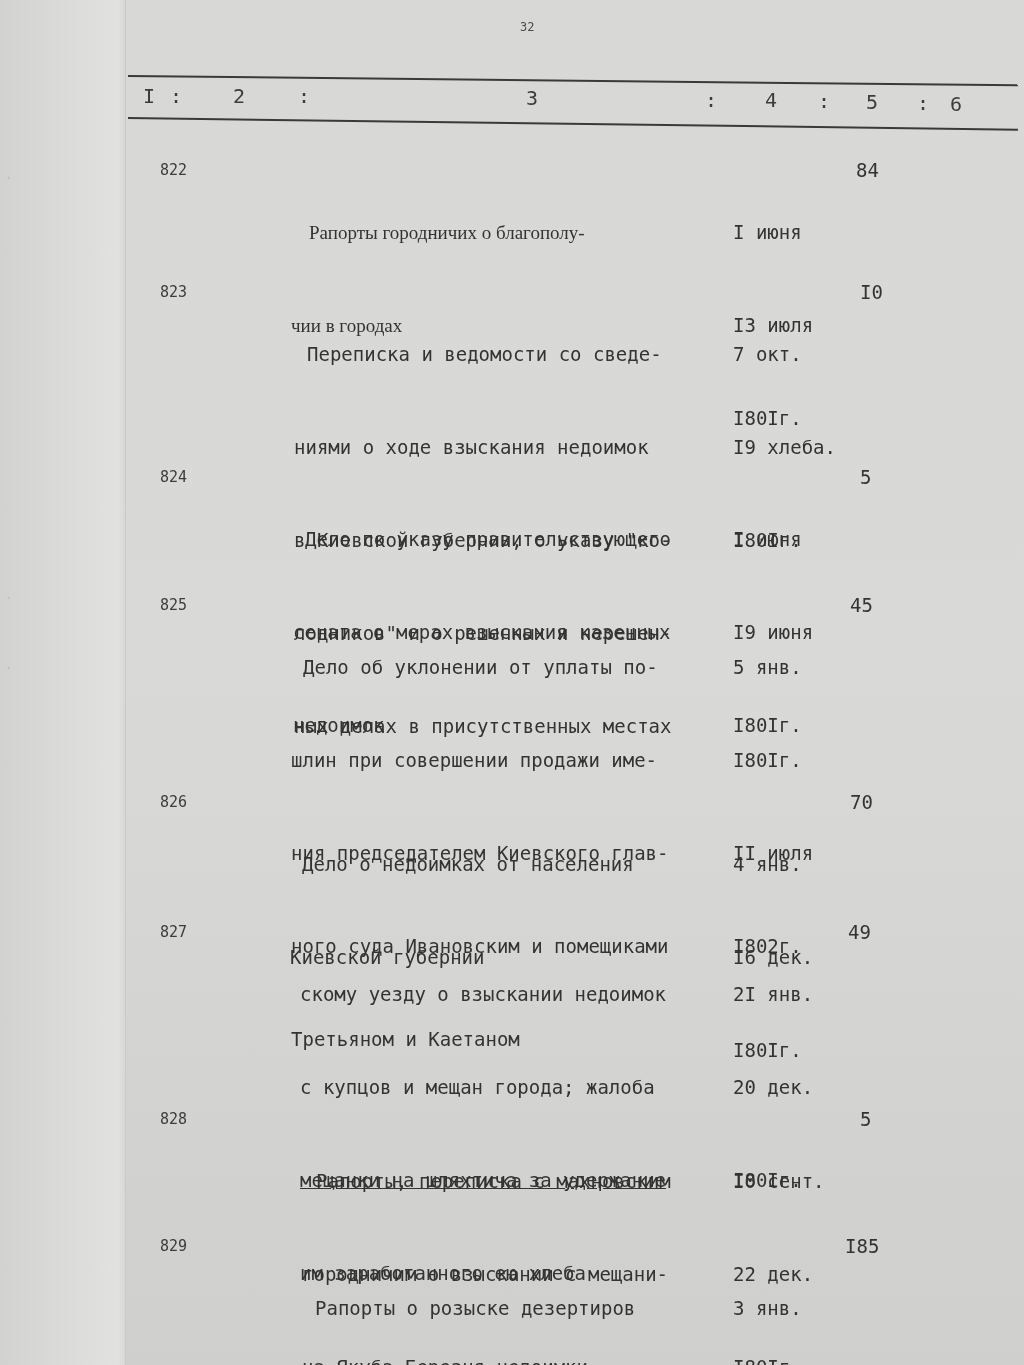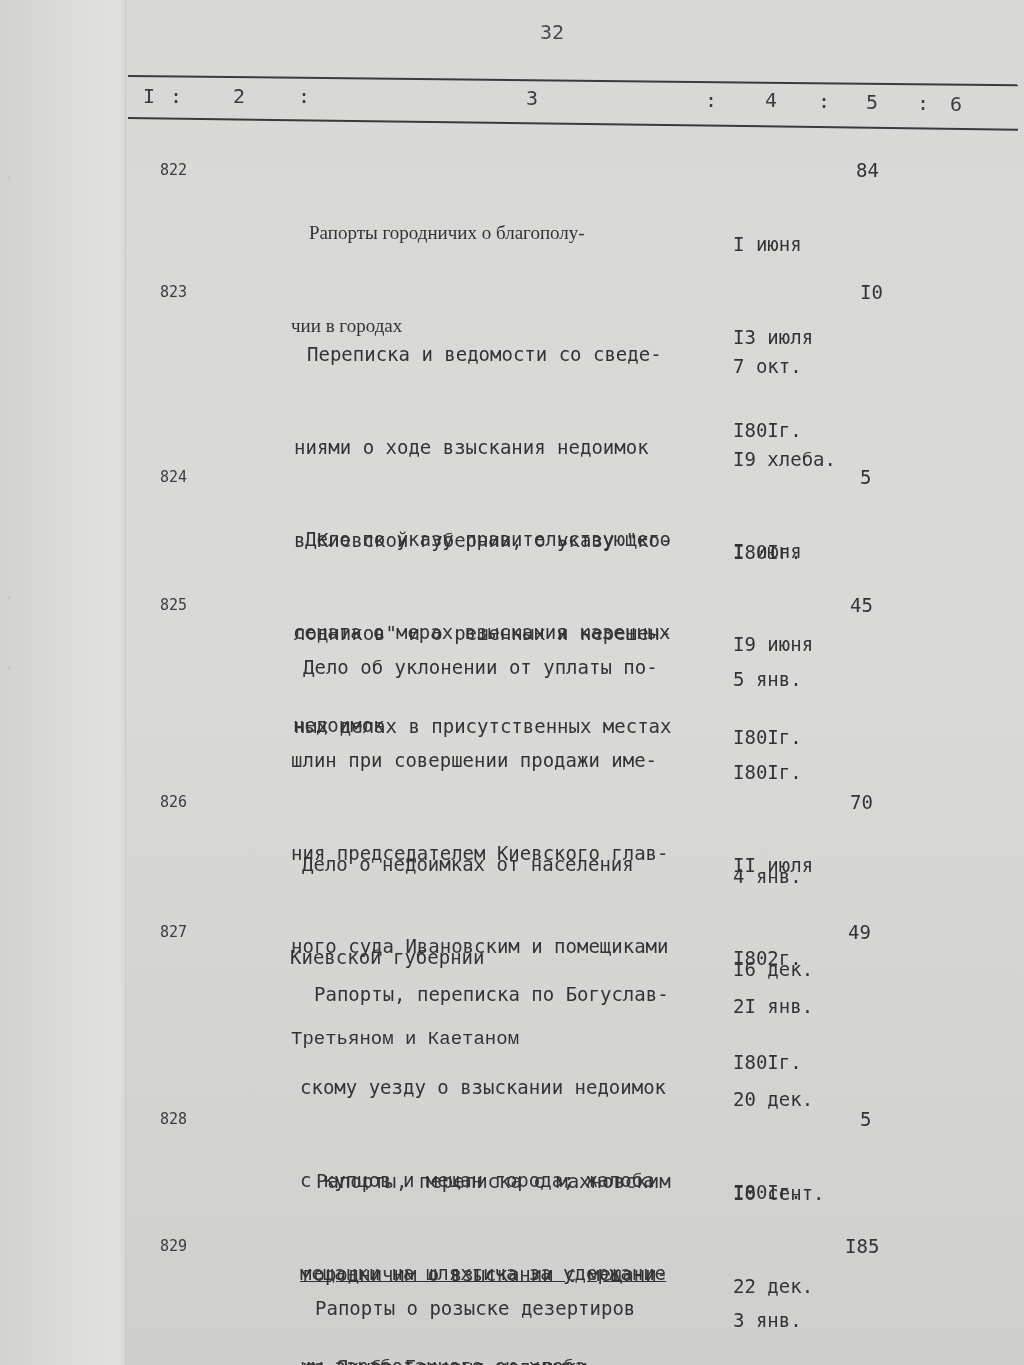--- a/index.html
+++ b/index.html
@@ -41,23 +41,23 @@
     .main-page {
       position: absolute;
       left: 126px;
       top: 0;
       width: 898px;
       height: 1365px;
       background: linear-gradient(to bottom, #d8d8d6 0%, #d9d9d7 50%, #cfcfcd 100%);
     }
     .page-number {
       position: absolute;
-      left: 540px;
+      left: 520px;
       top: 20px;
-      font-size: 20px;
+      font-size: 12px;
       color: #4a4a4a;
     }
     .rule {
       position: absolute;
       left: 128px;
       width: 890px;
       height: 2px;
       background: #3a3a3a;
       transform-origin: left center;
     }
@@ -93,21 +93,21 @@
       position: absolute;
       left: 290px;
       top: 0;
       width: 440px;
       white-space: pre;
     }
     .entry .desc div { height: 31px; }
     .entry .dates {
       position: absolute;
       left: 733px;
-      top: 12px;
+      top: 0;
       width: 110px;
       white-space: pre;
     }
     .entry .dates div { height: 31px; }
     .entry .sheets {
       position: absolute;
       left: 848px;
       top: 0;
       width: 50px;
       text-align: left;
@@ -190,21 +190,21 @@
   <div class="sheets" style="left:860px;">5</div>
 </div>
 
 <div class="entry" style="top:590px;">
   <div class="num">825</div>
   <div class="desc" style="left:303px;">
     <div>Дело об уклонении от уплаты по-</div>
     <div style="margin-left:-12px;">шлин при совершении продажи име-</div>
     <div style="margin-left:-12px;">ния председателем Киевского глав-</div>
     <div style="margin-left:-12px;">ного суда Ивановским и помещиками</div>
-    <div style="margin-left:-12px;font-family:Liberation Mono, monospace;">Третьяном и Каетаном</div>
+    <div style="margin-left:-12px;">Третьяном и Каетаном</div>
   </div>
   <div class="dates">
     <div>5 янв.</div>
     <div>I80Iг.</div>
     <div>II июля</div>
     <div>I802г.</div>
   </div>
   <div class="sheets" style="left:850px;">45</div>
 </div>
 
@@ -218,21 +218,20 @@
     <div>4 янв.</div>
     <div>I6 дек.</div>
     <div>I80Iг.</div>
   </div>
   <div class="sheets" style="left:850px;">70</div>
 </div>
 
 <div class="entry" style="top:917px;">
   <div class="num">827</div>
   <div class="desc" style="left:314px;">
-    <div>Рапорты, переписка по Богуслав-</div>
     <div style="margin-left:-14px;">скому уезду о взыскании недоимок</div>
     <div style="margin-left:-14px;">с купцов и мещан города; жалоба</div>
     <div style="margin-left:-14px;text-decoration:underline;">мещанки на шляхтича за удержание</div>
     <div style="margin-left:-14px;">им заработанного ею хлеба</div>
   </div>
   <div class="dates">
     <div>2I янв.</div>
     <div>20 дек.</div>
     <div>I80Iг.</div>
   </div>

